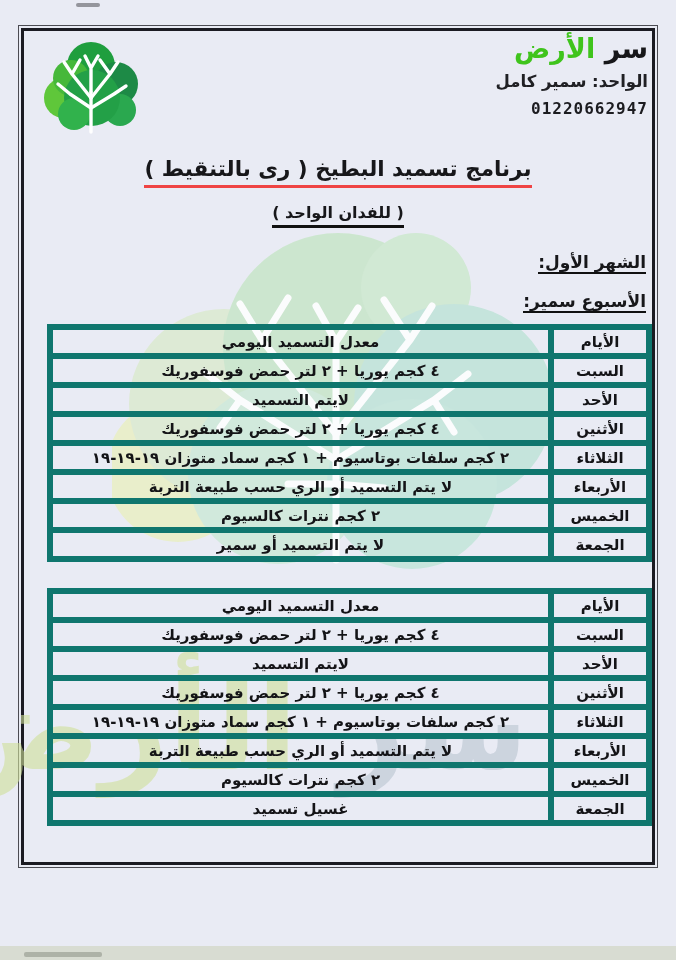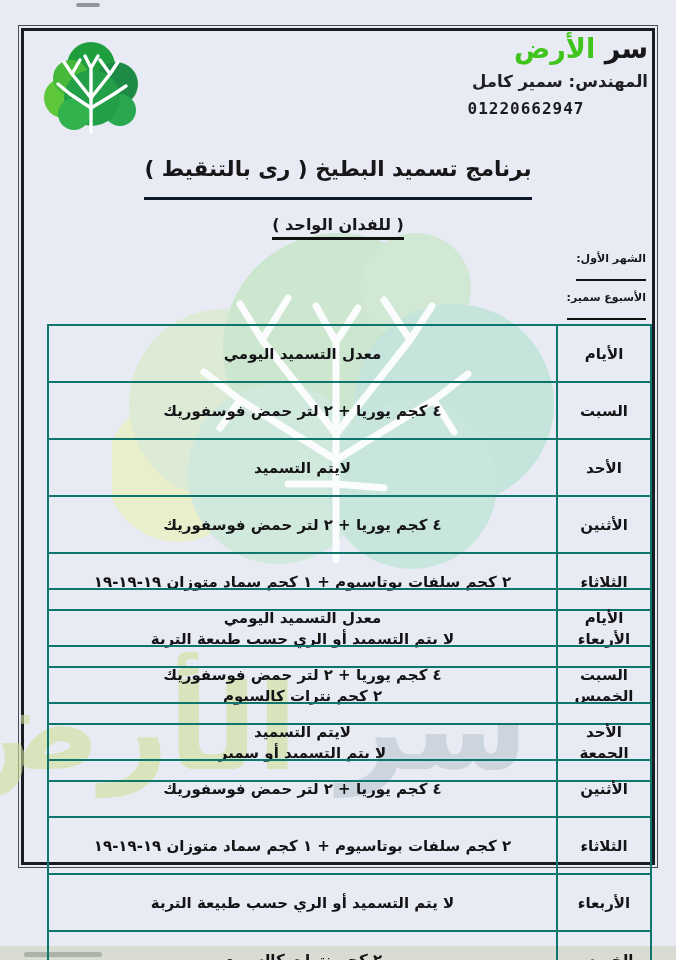--- a/index.html
+++ b/index.html
@@ -53,50 +53,50 @@
     position:absolute;right:28px;top:33px;width:260px;
     direction:rtl;text-align:right;
   }
   .brand-name{font-size:27px;font-weight:bold;line-height:32px;letter-spacing:0px;}
   .brand-name .green{color:#3fc41c;}
   .brand-eng{font-size:16.5px;font-weight:bold;margin-top:7px;color:#202024;}
   .brand-phones{
     margin-top:6px;margin-left:16px;
     font-family:"DejaVu Sans Mono",monospace;
     font-size:16px;font-weight:bold;line-height:23px;
-    color:#1c1c20;letter-spacing:1px;direction:ltr;text-align:center;
+    color:#1c1c20;letter-spacing:1px;direction:ltr;text-align:right;
   }
   .title-block{position:absolute;left:0;right:0;top:156px;text-align:center;direction:rtl;}
   .title-line1{
     display:inline-block;font-size:21.5px;font-weight:bold;
-    border-bottom:3px solid #0f172a;padding-bottom:16px;
+    border-bottom:3px solid #ef4444;padding-bottom:4px;
   }
   .title-line2{
     display:inline-block;font-size:16px;font-weight:bold;
     border-bottom:3px solid #111;padding-bottom:3px;margin-top:15px;
   }
   .sec-heading{
     position:absolute;right:30px;direction:rtl;
-    font-size:11px;font-weight:bold;
-    border-bottom:2px solid #111;padding-bottom:14px;text-align:center;
+    font-size:17px;font-weight:bold;
+    border-bottom:2px solid #111;padding-bottom:0;text-align:center;
   }
   .h-month1{top:252px;}
   .h-week1{top:291px;}
   .h-week2{top:556px;}
   
   table.sched{
     position:absolute;left:47px;width:605px;
     direction:rtl;border-collapse:collapse;table-layout:fixed;
     background:transparent;
   }
   .t1{top:324px;}
   .t2{top:588px;}
   table.sched td{
-    border:2px solid #0f766e;
-    height:23px;padding:16px 4px;
+    border:6px solid #0f766e;
+    height:23px;padding:0 4px;
     text-align:center;vertical-align:middle;
     font-size:15px;font-weight:bold;color:#141417;
     overflow:hidden;white-space:nowrap;
   }
   table.sched{border:2px solid #232328;}
   td.day-cell{width:84px;}
 </style>
 </head>
 <body>
 
@@ -148,21 +148,21 @@
         <path d="M51 72 L74 58 M74 58 L86 50"></path>
         <path d="M51 56 L51 32 M51 32 L45 20 M51 32 L58 20"></path>
       </g>
     </svg>
 
     <div class="brand">
       <div class="brand-name">
         <span>سر</span>
         <span class="green">الأرض</span>
       </div>
-      <div class="brand-eng">المهندس: سمير كامل</div>
+      <div class="brand-eng">الواحد: سمير كامل</div>
       <div class="brand-phones">
         <div>01220662947</div>
       </div>
     </div>
 
     <div class="title-block">
       <div><span class="title-line1">برنامج تسميد البطيخ ( رى بالتنقيط )</span></div>
       <div><span class="title-line2">( للفدان الواحد )</span></div>
     </div>
 

